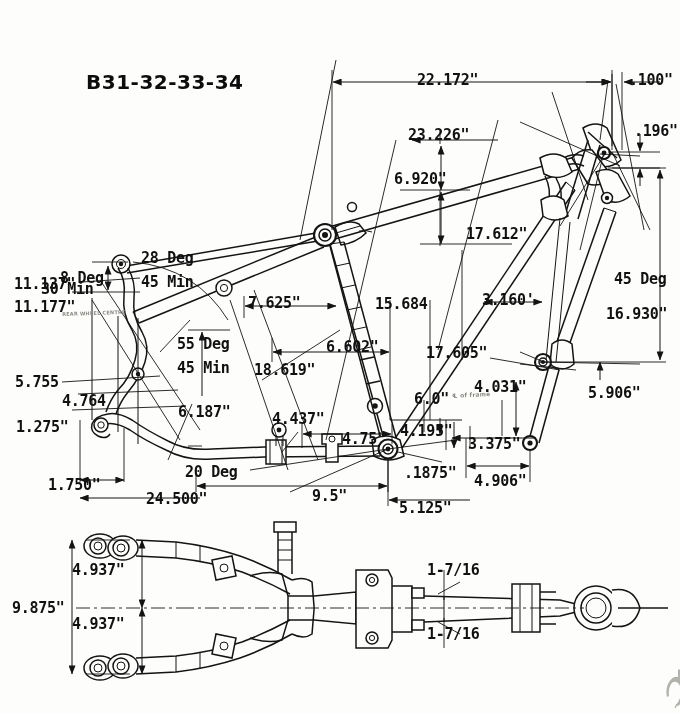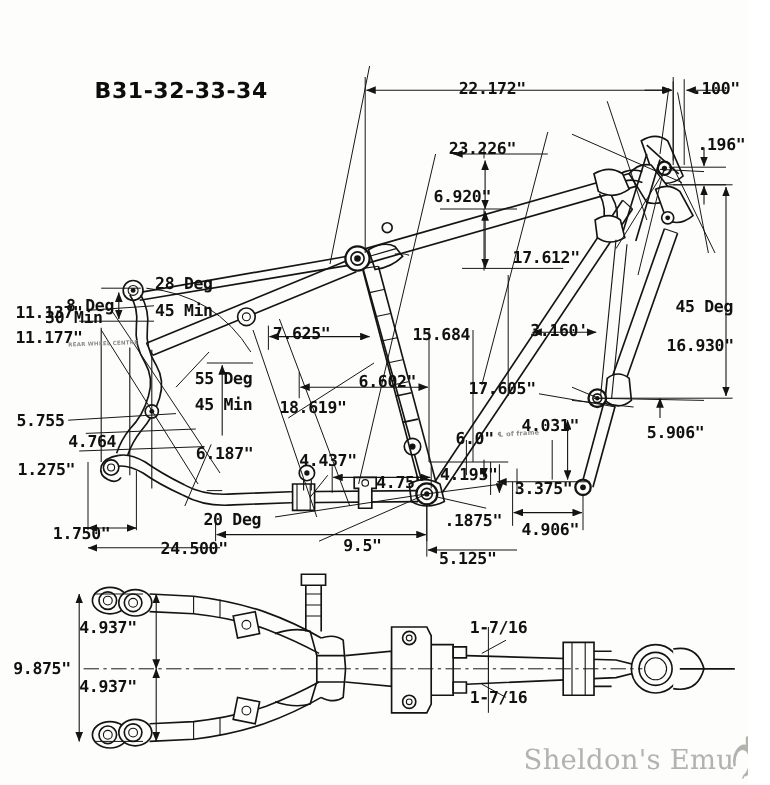--- a/index.html
+++ b/index.html
@@ -479,21 +479,20 @@
   <div class="lbl" style="left:474px; top:474px;">4.906"</div>
 
   <div class="faint" style="left:452px; top:392px; transform:rotate(-3deg); font-size:6px;">℄ of frame</div>
 
   <div class="lbl" style="left:72px; top:563px;">4.937"</div>
   <div class="lbl" style="left:12px; top:601px;">9.875"</div>
   <div class="lbl" style="left:72px; top:617px;">4.937"</div>
   <div class="lbl" style="left:427px; top:563px;">1-7/16</div>
   <div class="lbl" style="left:427px; top:627px;">1-7/16</div>
 
-  <div id="watermark">Sheldon's Emu</div>
   <svg id="emu-glyph" viewBox="0 0 40 42">
     <path d="M22,4 Q28,1 31,6 Q33,10 30,13 L27,15 Q30,20 29,27 Q28,35 22,40 L20,39
              Q25,33 25,26 Q25,20 22,17 Q18,14 15,18 Q12,23 13,30 L11,31
              Q9,22 13,16 Q17,10 22,11 Z" fill="#b3b3ad"></path>
     <path d="M30,5 L37,3 L33,8 Z" fill="#b3b3ad"></path>
     <circle cx="27" cy="7" r="1.1" fill="#fdfdfc"></circle>
     <path d="M21,38 L19,42 M24,38 L26,42" stroke="#b3b3ad" stroke-width="1.4" fill="none"></path>
   </svg>
 
 </div>

